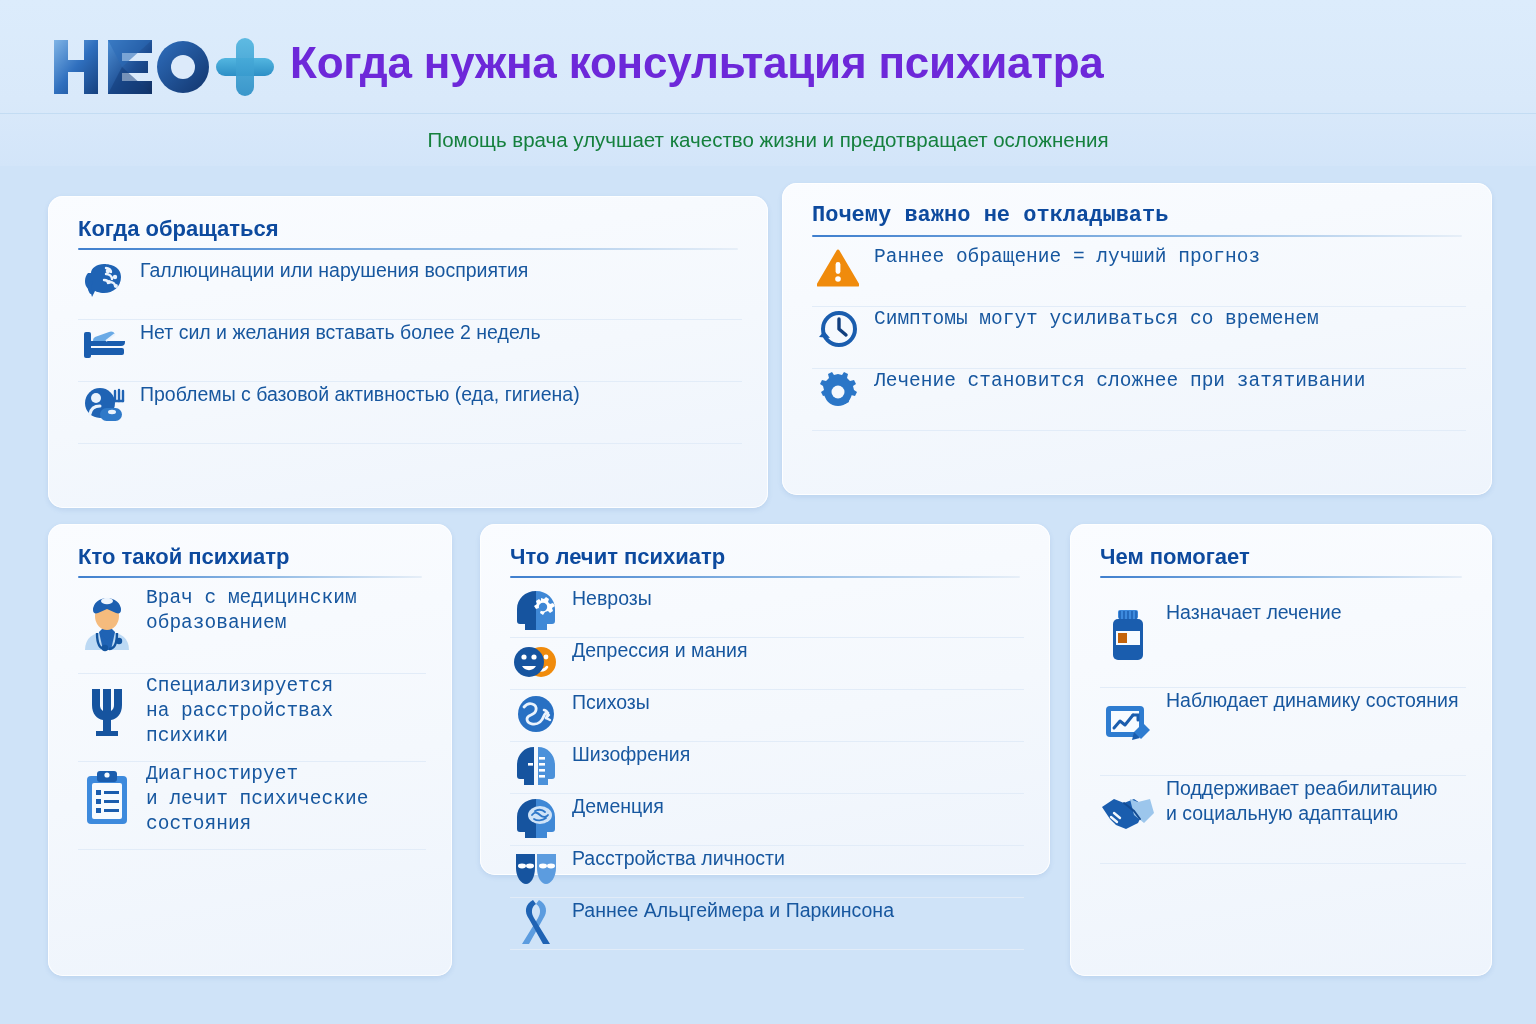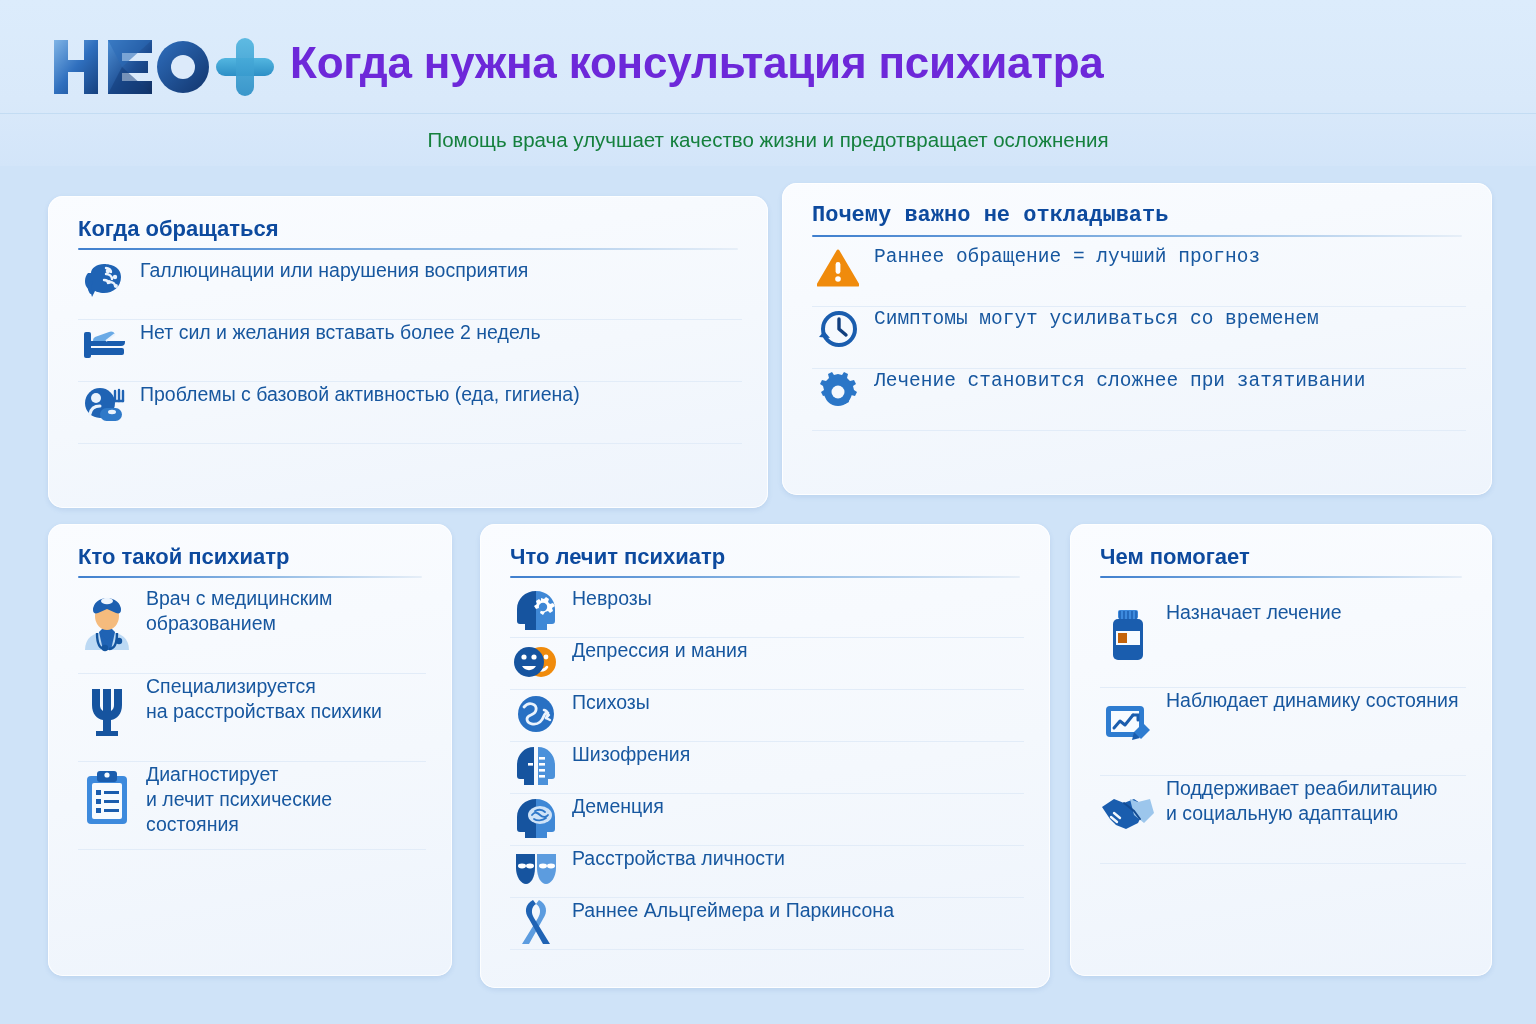--- a/index.html
+++ b/index.html
@@ -120,32 +120,32 @@
     font-size: 19.5px;
     color: #17579f;
     line-height: 1.28;
     white-space: pre-line;
   }
 
   
   #card-when      { left: 48px;  top: 196px; width: 720px;  height: 312px; }
   #card-why       { left: 782px; top: 183px; width: 710px;  height: 312px; font-family: Liberation Mono, monospace; }
   #card-who       { left: 48px;  top: 524px; width: 404px;  height: 452px; }
-  #card-treats    { left: 480px; top: 524px; width: 570px;  height: 464px; }
+  #card-treats    { left: 480px; top: 524px; width: 570px;  height: 351px; }
   #card-helps     { left: 1070px;top: 524px; width: 422px;  height: 452px; }
 
   #card-when   .card-title-rule { top: 52px; width: 660px; }
   #card-why    .card-title-rule { top: 52px; width: 650px; }
   #card-who    .card-title-rule { top: 52px; width: 344px; }
   #card-treats .card-title-rule { top: 52px; width: 510px; }
   #card-helps  .card-title-rule { top: 52px; width: 362px; }
 
   #card-when   .list { top: 62px; }
   #card-why    .list { top: 62px; }
-  #card-who    .list { top: 62px; }
+  #card-who    .list { top: 62px; font-family: Liberation Mono, monospace; }
   #card-treats .list { top: 62px; }
   #card-helps  .list { top: 76px; }
 
   #card-when   .list-item { height: 62px; }
   #card-why    .list-item { height: 62px; }
   #card-who    .list-item { height: 88px; }
   #card-treats .list-item { height: 52px; }
   #card-helps  .list-item { height: 88px; }
 
   #card-who .icon-slot    { width: 58px; height: 72px; }

